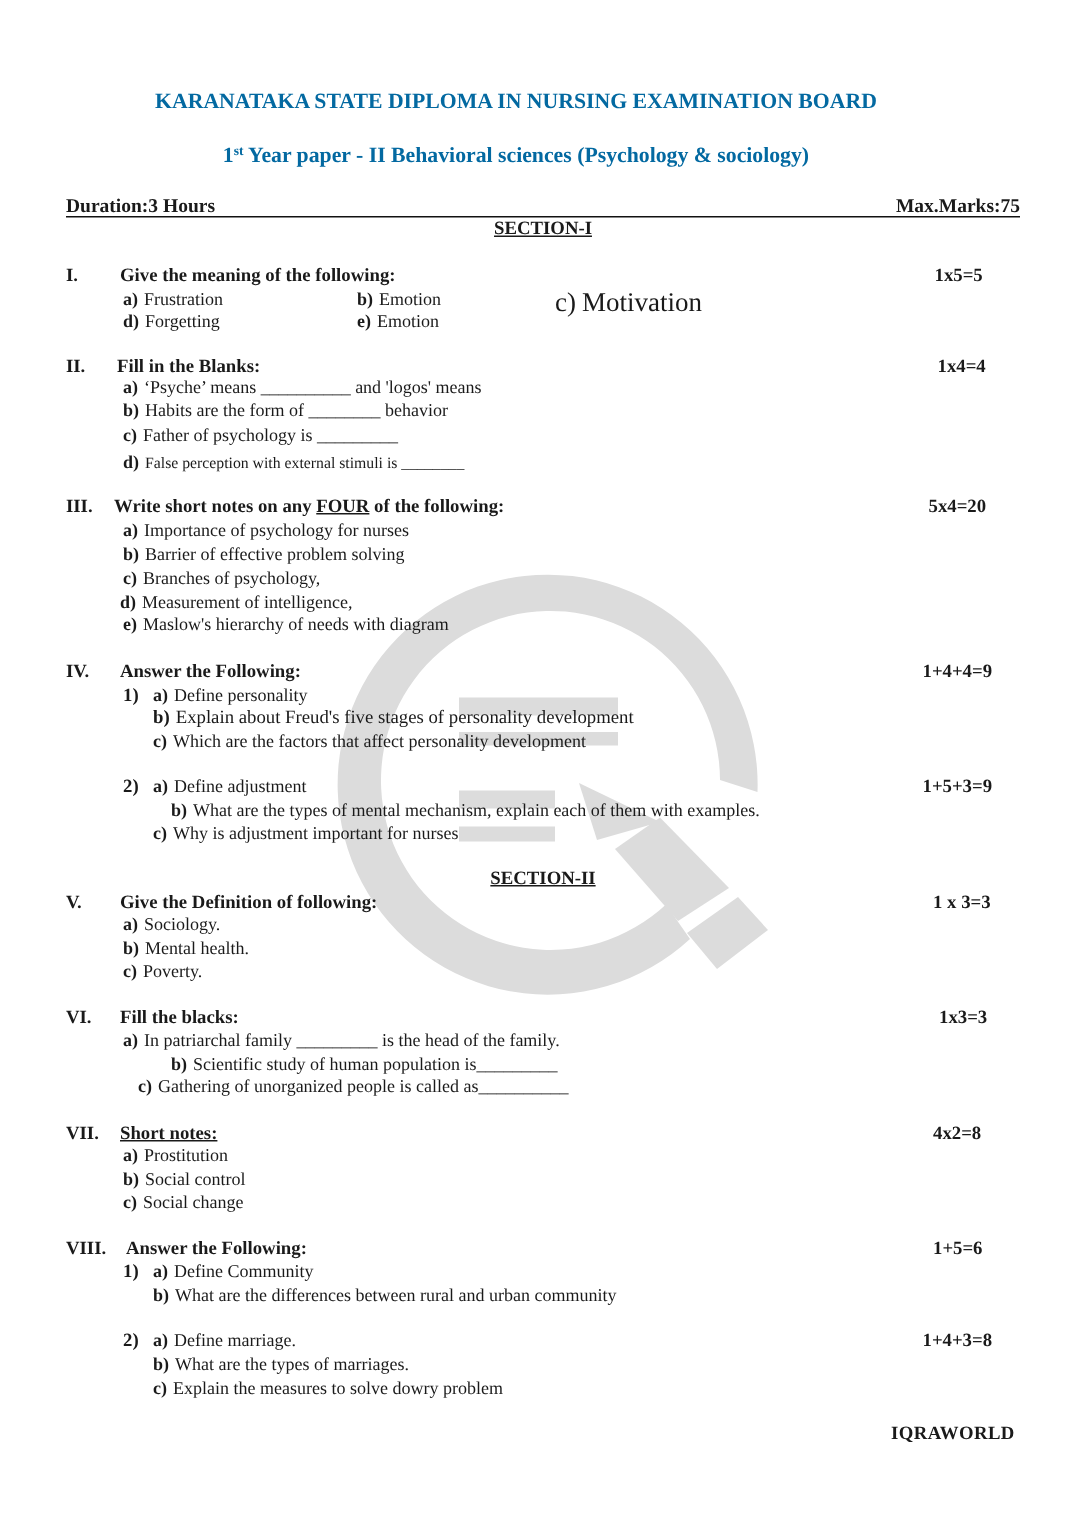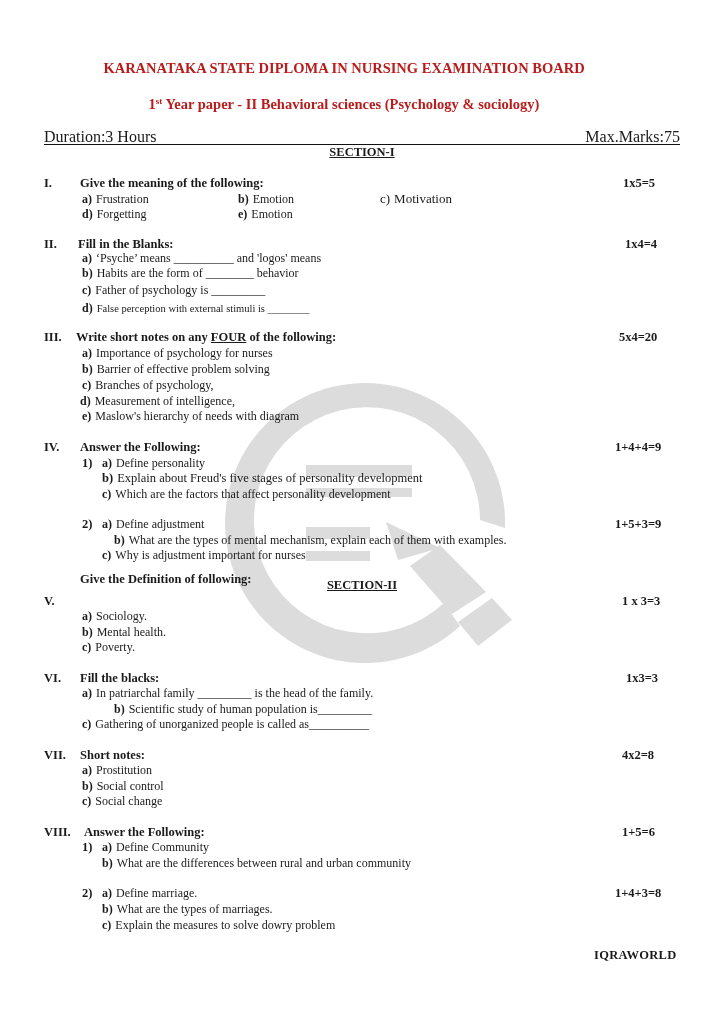--- a/index.html
+++ b/index.html
@@ -28,31 +28,31 @@
       width: 724px; height: 1024px;
       z-index: 1;
     }
     .hdr {
       position: absolute;
       left: 0; width: 688px;
       text-align: center;
       font-weight: bold;
       font-size: 14.5px;
       line-height: 17px;
-      color: #b91c1c;
+      color: #0369a1;
     }
     .hdr sup { font-size: 9px; vertical-align: 5px; line-height: 0; }
     .meta-line {
       position: absolute;
       left: 44px; width: 636px;
       top: 129px;
       height: 15px;
       border-bottom: 1.3px solid #111;
-      font-weight: normal;
-      font-size: 16px;
+      font-weight: bold;
+      font-size: 13px;
       line-height: 15px;
     }
     .meta-line .right { position: absolute; right: 0; top: 0; }
     .section-title {
       position: absolute;
       left: 0; width: 724px;
       text-align: center;
       font-weight: bold;
       font-size: 12.5px;
       text-decoration: underline;
@@ -104,21 +104,21 @@
   </div>
 
   <div class="section-title" style="top:145px;">SECTION-I</div>
 
   <div>
     <span class="abs q-num" style="left:44px; top:176px;">I.</span>
     <span class="abs q-title" style="left:80px; top:176px;">Give the meaning of the following:</span>
     <span class="abs marks" style="left:623px; top:176px;">1x5=5</span>
     <span class="abs item" style="left:82px; top:192px;"><span class="lbl">a)</span><span>Frustration</span></span>
     <span class="abs item" style="left:238px; top:192px;"><span class="lbl">b)</span><span>Emotion</span></span>
-    <span class="abs item" style="left:380px; top:191px; font-size:13px;"><span class="lbl" style="font-weight:normal">c)</span><span>Motivation</span></span>
+    <span class="abs item" style="left:370px; top:191px; font-size:18px;"><span class="lbl" style="font-weight:normal">c)</span><span>Motivation</span></span>
     <span class="abs item" style="left:82px; top:207px;"><span class="lbl">d)</span><span>Forgetting</span></span>
     <span class="abs item" style="left:238px; top:207px;"><span class="lbl">e)</span><span>Emotion</span></span>
   </div>
 
   <div>
     <span class="abs q-num" style="left:44px; top:237px;">II.</span>
     <span class="abs q-title" style="left:78px; top:237px;">Fill in the Blanks:</span>
     <span class="abs marks" style="left:625px; top:237px;">1x4=4</span>
     <span class="abs item" style="left:82px; top:251px;"><span class="lbl">a)</span><span>‘Psyche’  means __________ and 'logos' means</span></span>
     <span class="abs item" style="left:82px; top:266px;"><span class="lbl">b)</span><span>Habits are the form of ________ behavior</span></span>
@@ -150,39 +150,39 @@
     <span class="abs marks" style="left:615px; top:517px;">1+5+3=9</span>
     <span class="abs item" style="left:102px; top:517px;"><span class="lbl">a)</span><span>Define adjustment</span></span>
     <span class="abs item" style="left:102px; top:533px;padding-left:12px;"><span class="lbl">b)</span><span>What are the types of mental mechanism, explain each of them with examples.</span></span>
     <span class="abs item" style="left:102px; top:548px;"><span class="lbl">c)</span><span>Why is adjustment important for nurses</span></span>
   </div>
 
   <div class="section-title" style="top:578px;">SECTION-II</div>
 
   <div>
     <span class="abs q-num" style="left:44px; top:594px;">V.</span>
-    <span class="abs q-title" style="left:80px; top:572px;">Give the Definition of following:</span>
+    <span class="abs q-title" style="left:80px; top:594px;">Give the Definition of following:</span>
     <span class="abs marks" style="left:622px; top:594px;">1 x 3=3</span>
     <span class="abs item" style="left:82px; top:609px;"><span class="lbl">a)</span><span>Sociology.</span></span>
     <span class="abs item" style="left:82px; top:625px;"><span class="lbl">b)</span><span>Mental health.</span></span>
     <span class="abs item" style="left:82px; top:640px;"><span class="lbl">c)</span><span>Poverty.</span></span>
   </div>
 
   <div>
     <span class="abs q-num" style="left:44px; top:671px;">VI.</span>
     <span class="abs q-title" style="left:80px; top:671px;">Fill the blacks:</span>
     <span class="abs marks" style="left:626px; top:671px;">1x3=3</span>
     <span class="abs item" style="left:82px; top:686px;"><span class="lbl">a)</span><span>In patriarchal family _________ is the head of the family.</span></span>
     <span class="abs item" style="left:82px; top:702px;padding-left:32px;"><span class="lbl">b)</span><span>Scientific study of human population is_________</span></span>
-    <span class="abs item" style="left:82px; top:717px;font-family:Liberation Serif, serif;"><span class="lbl">c)</span><span>Gathering of unorganized people is called as__________</span></span>
+    <span class="abs item" style="left:92px; top:717px;font-family:Liberation Serif, serif;"><span class="lbl">c)</span><span>Gathering of unorganized people is called as__________</span></span>
   </div>
 
   <div>
     <span class="abs q-num" style="left:44px; top:748px;">VII.</span>
-    <span class="abs q-title" style="left:80px; top:748px;">Short notes:</span>
+    <span class="abs q-title" style="left:80px; top:748px;text-decoration:underline;">Short notes:</span>
     <span class="abs marks" style="left:622px; top:748px;">4x2=8</span>
     <span class="abs item" style="left:82px; top:763px;"><span class="lbl">a)</span><span>Prostitution</span></span>
     <span class="abs item" style="left:82px; top:779px;"><span class="lbl">b)</span><span>Social control</span></span>
     <span class="abs item" style="left:82px; top:794px;"><span class="lbl">c)</span><span>Social change</span></span>
   </div>
 
   <div>
     <span class="abs q-num" style="left:44px; top:825px;">VIII.</span>
     <span class="abs q-title" style="left:84px; top:825px;">Answer the Following:</span>
     <span class="abs marks" style="left:622px; top:825px;text-align:right;">1+5=6</span>

